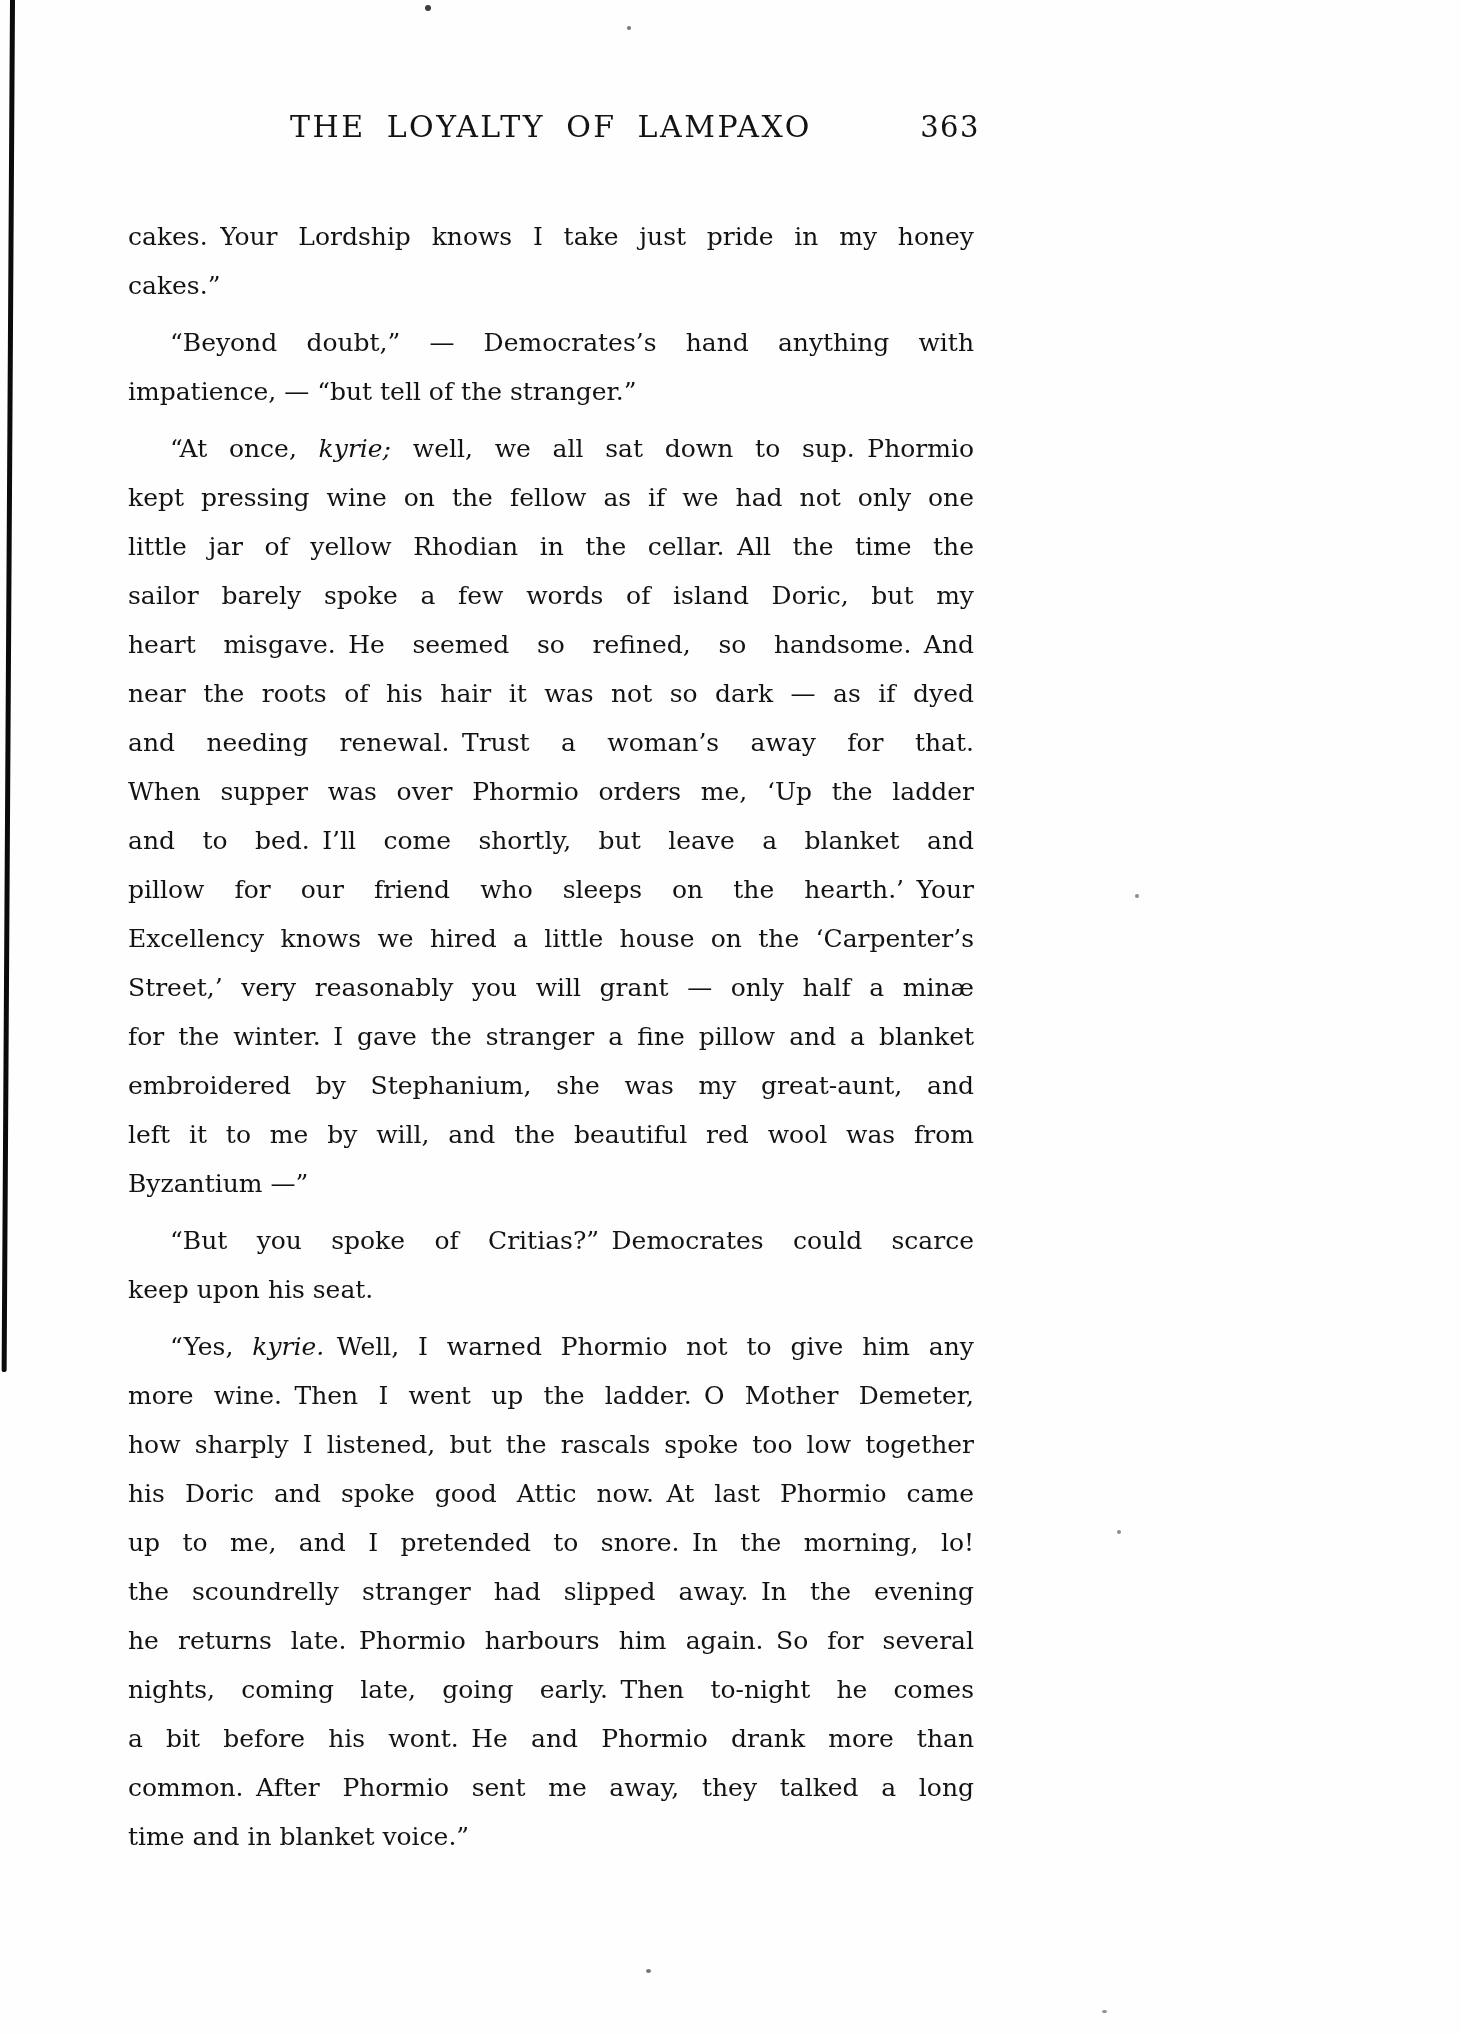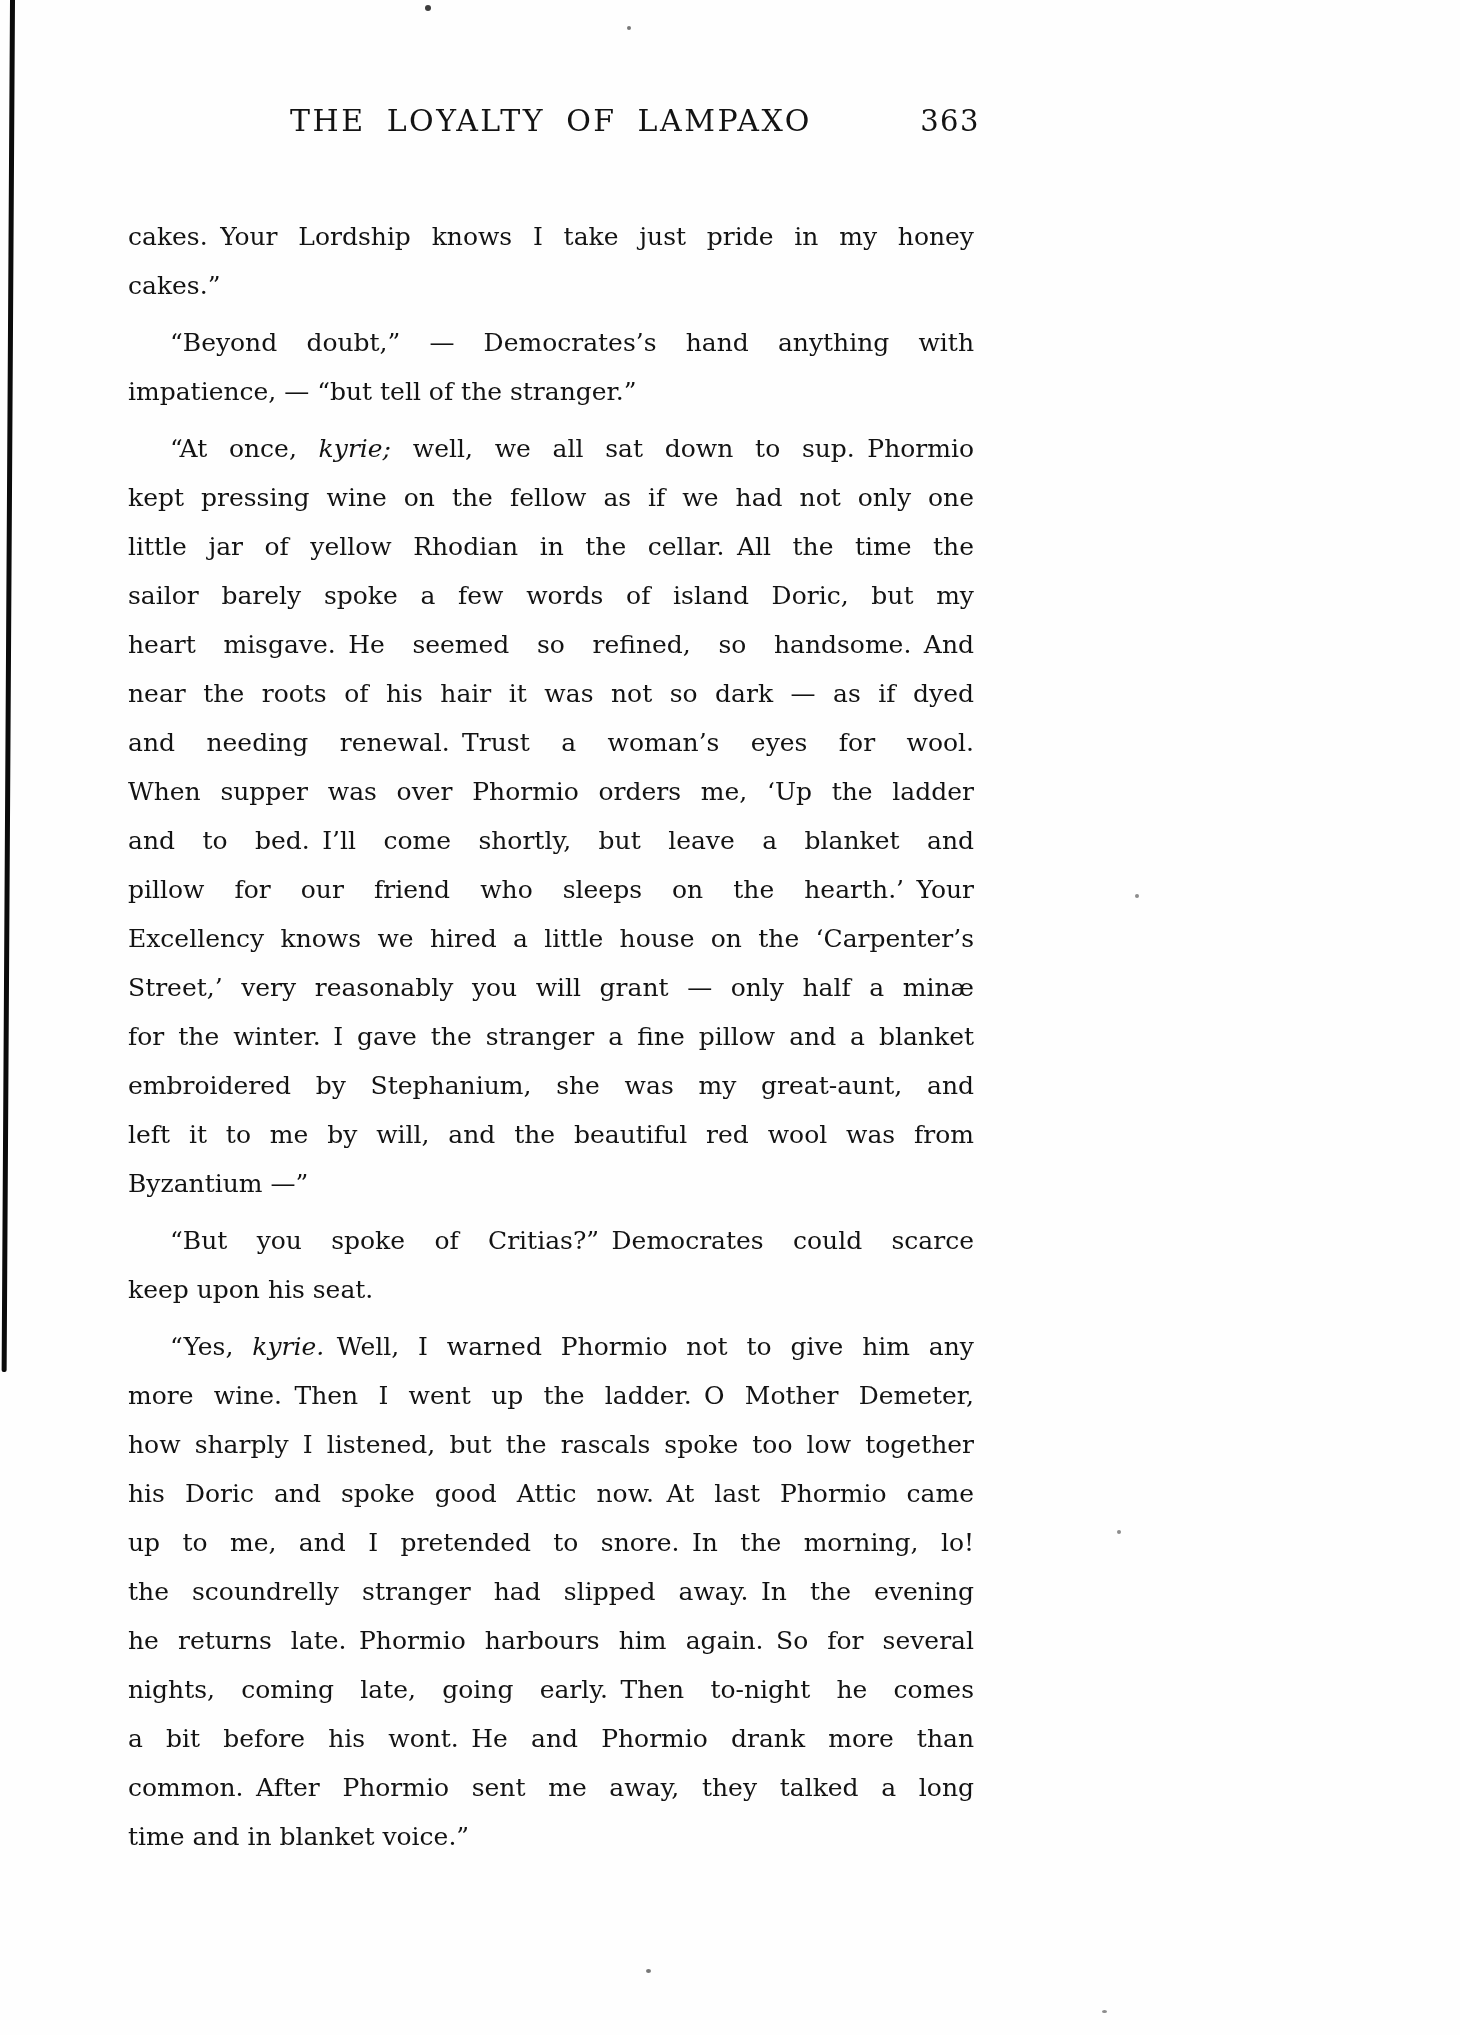--- a/index.html
+++ b/index.html
@@ -19,21 +19,21 @@
     width: 5px;
     height: 1372px;
     background: #0b0b0b;
     transform: rotate(0.35deg);
     transform-origin: top left;
     border-radius: 0 0 2px 2px;
   }
   .header-row {
     position: absolute;
     left: 120px;
-    top: 100px;
+    top: 106px;
     width: 862px;
     height: 42px;
     line-height: 42px;
   }
   .header-title {
     position: absolute;
     left: 0;
     right: 0;
     text-align: center;
     font-size: 30px;
@@ -94,21 +94,21 @@
         <div class="line first"><span>“Beyond doubt,” — Democrates’s hand anything with</span></div>
         <div class="line last"><span>impatience, — “but tell of the stranger.”</span></div>
       </div>
       <div class="paragraph indent">
         <div class="line first"><span>“At once, </span><span class="it">kyrie;</span><span> well, we all sat down to sup. Phormio</span></div>
         <div class="line"><span>kept pressing wine on the fellow as if we had not only one</span></div>
         <div class="line"><span>little jar of yellow Rhodian in the cellar. All the time the</span></div>
         <div class="line"><span>sailor barely spoke a few words of island Doric, but my</span></div>
         <div class="line"><span>heart misgave. He seemed so refined, so handsome. And</span></div>
         <div class="line"><span>near the roots of his hair it was not so dark — as if dyed</span></div>
-        <div class="line"><span>and needing renewal. Trust a woman’s eyes for wool.</span></div>
+        <div class="line"><span>and needing renewal. Trust a woman’s away for that.</span></div>
         <div class="line"><span>When supper was over Phormio orders me, ‘Up the ladder</span></div>
         <div class="line"><span>and to bed. I’ll come shortly, but leave a blanket and</span></div>
         <div class="line"><span>pillow for our friend who sleeps on the hearth.’ Your</span></div>
         <div class="line"><span>Excellency knows we hired a little house on the ‘Carpenter’s</span></div>
         <div class="line"><span>Street,’ very reasonably you will grant — only half a minæ</span></div>
         <div class="line"><span>for the winter. I gave the stranger a fine pillow and a blanket</span></div>
         <div class="line"><span>embroidered by Stephanium, she was my great-aunt, and</span></div>
         <div class="line"><span>left it to me by will, and the beautiful red wool was from</span></div>
         <div class="line last"><span>Byzantium —”</span></div>
       </div>

